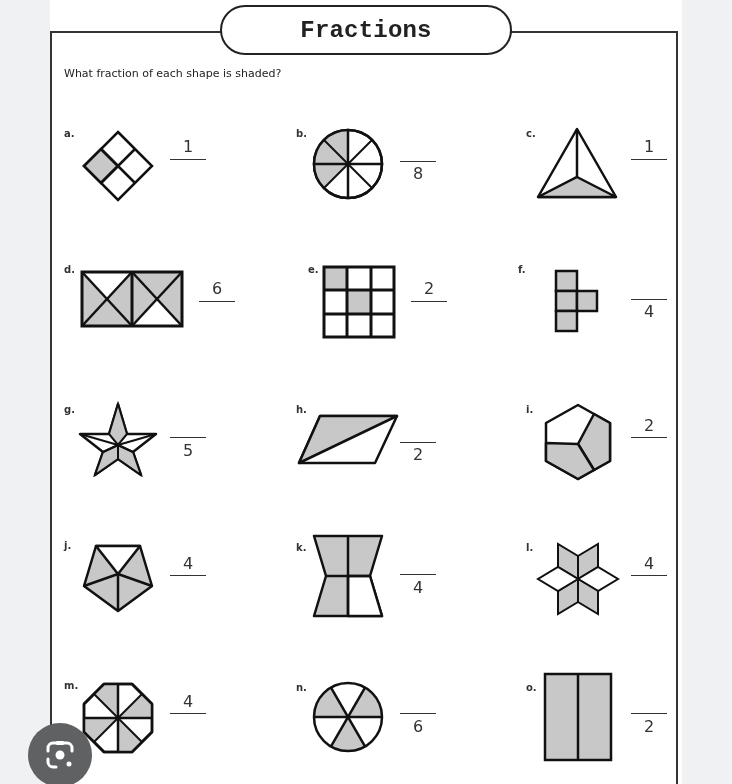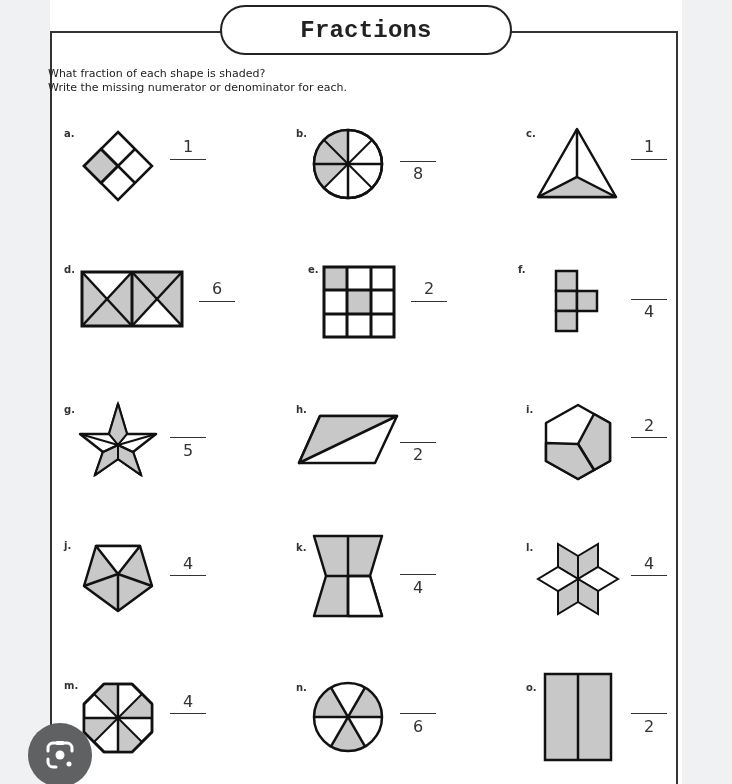--- a/index.html
+++ b/index.html
@@ -24,21 +24,21 @@
       background: #fff;
       border: 2px solid #222;
       border-radius: 25px;
       box-sizing: border-box;
       display: flex; align-items: center; justify-content: center;
       font-family: Liberation Mono, monospace;
       font-size: 24px; font-weight: bold; color: #222;
       letter-spacing: 0.2px;
     }
     .instructions {
-      position: absolute; left: 48px; top: 67px;
+      position: absolute; left: 64px; top: 67px;
       font-size: 11px; line-height: 14px; color: #222;
     }
     .item-label {
       position: absolute; font-size: 10px; font-weight: bold; color: #333;
     }
     .shape { position: absolute; }
     .fraction {
       position: absolute; width: 36px; height: 50px;
       font-family: "DejaVu Sans", sans-serif; color: #333;
     }
@@ -60,21 +60,20 @@
   </style>
 </head>
 <body>
 
 <div class="page"></div>
 <div class="frame"></div>
 <div class="title-pill">Fractions</div>
 
 <div class="instructions">
   <div>What fraction of each shape is shaded?</div>
-  <div>Write the missing numerator or denominator for each.</div>
 </div>
 
 <div class="item-label" style="left:64px;top:128px">a.</div>
 <svg class="shape" style="left:82px;top:130px" width="72" height="72" viewBox="0 0 72 72">
   <polygon points="36,2 70,36 36,70 2,36" fill="#fff" stroke="#111" stroke-width="2.5"></polygon>
   <polygon points="2,36 19,19 36,36 19,53" fill="#c8c8c8" stroke="#111" stroke-width="2.5"></polygon>
   <line x1="19" y1="19" x2="53" y2="53" stroke="#111" stroke-width="2.5"></line>
   <line x1="53" y1="19" x2="19" y2="53" stroke="#111" stroke-width="2.5"></line>
 </svg>
 <div class="fraction" style="left:170px;top:138px">

